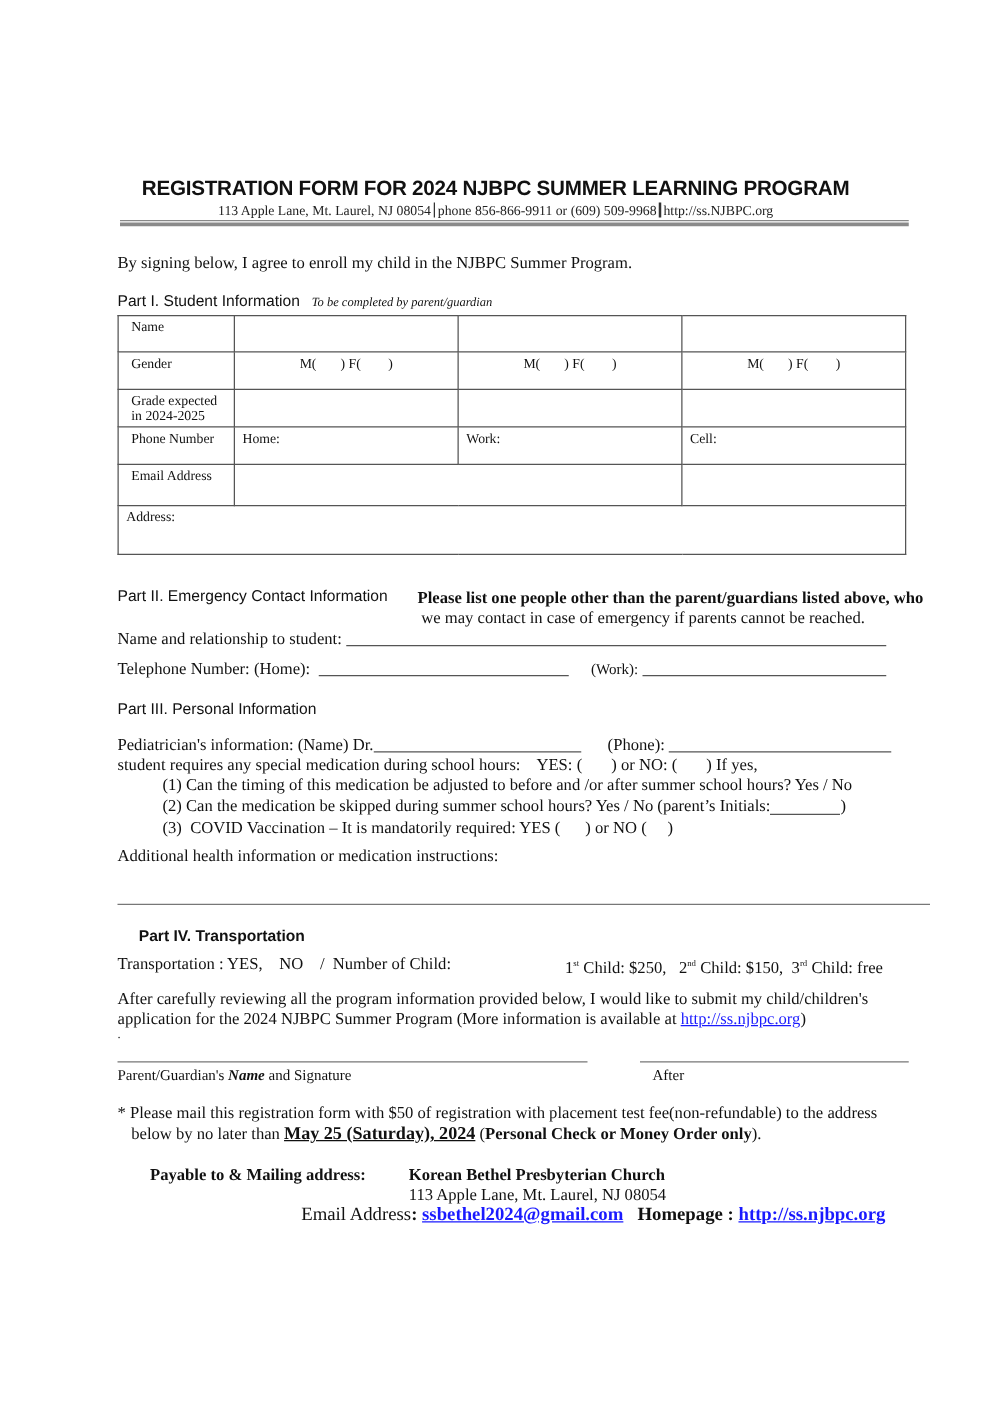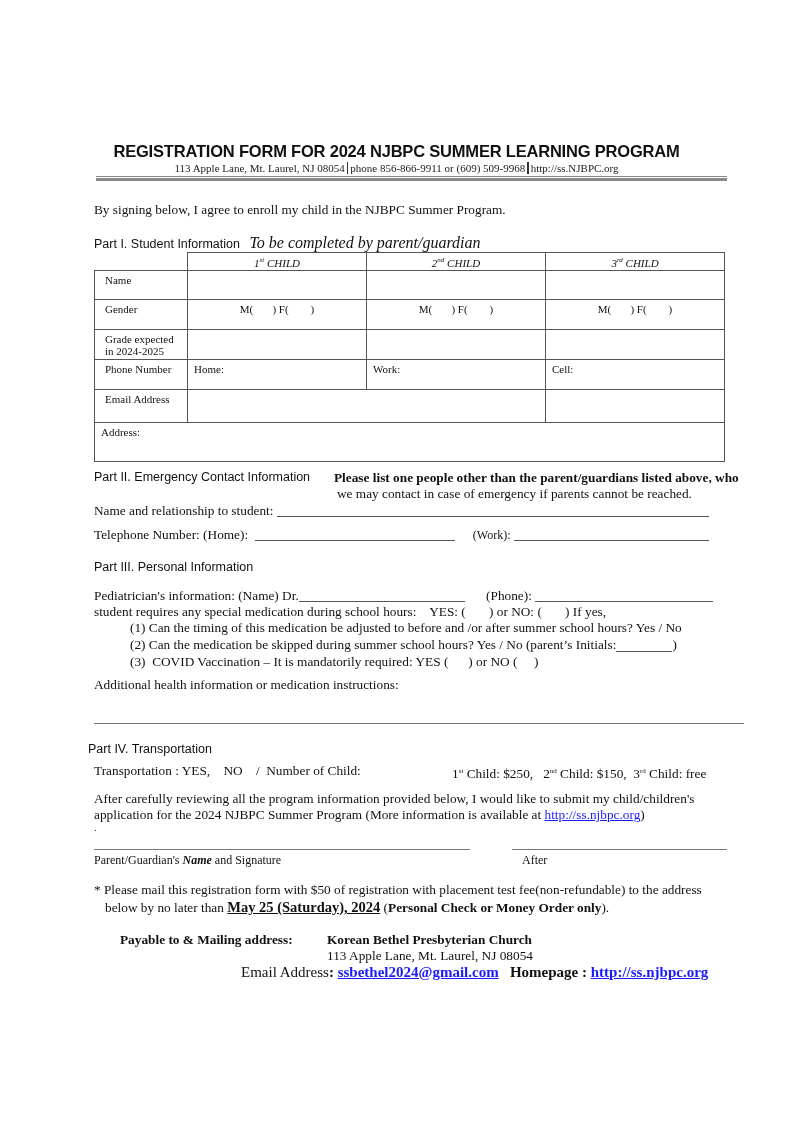--- a/index.html
+++ b/index.html
@@ -32,37 +32,31 @@
 <div class="abs subtitle">
   <span>113 Apple Lane, Mt. Laurel, NJ 08054</span><span class="bar"></span><span>phone 856-866-9911 or (609) 509-9968</span><span class="bar"></span><span>http://ss.NJBPC.org</span>
 </div>
 <div class="abs rule1"></div>
 <div class="abs rule2"></div>
 
 <div class="abs p" style="left:94px; top:202px;">By signing below, I agree to enroll my child in the NJBPC Summer Program.</div>
 
 <div class="abs part" style="left:94px; top:234px;">
   <span>Part I. Student Information</span>
-  <span class="serif ital" style="font-size:16px; margin-left:6px;">To be completed by parent/guardian</span>
+  <span class="serif ital" style="font-size:10px; margin-left:6px;">To be completed by parent/guardian</span>
 </div>
 
 <table class="reg">
   <colgroup>
     <col style="width:93px">
       <col style="width:179px">
       <col style="width:179px">
       <col style="width:179px">
   </colgroup>
   <tbody>
-      <tr class="hdr">
-    <td style="border-top:none;border-left:none;border-bottom-color:#555;"></td>
-    <td><span>1</span><sup>st</sup> <span>CHILD</span></td>
-    <td><span>2</span><sup>nd</sup> <span>CHILD</span></td>
-    <td><span>3</span><sup>rd</sup> <span>CHILD</span></td>
-  </tr>
   <tr style="height:29px">
     <td class="lbl">Name</td>
     <td></td>
     <td></td>
     <td></td>
   </tr>
   <tr style="height:30px">
     <td class="lbl">Gender</td>
     <td class="cellc"><span>M(</span>&nbsp;&nbsp;&nbsp;&nbsp;&nbsp;&nbsp;&nbsp;<span>)   F(</span>&nbsp;&nbsp;&nbsp;&nbsp;&nbsp;&nbsp;&nbsp;&nbsp;<span>)</span></td>
     <td class="cellc"><span>M(</span>&nbsp;&nbsp;&nbsp;&nbsp;&nbsp;&nbsp;&nbsp;<span>)   F(</span>&nbsp;&nbsp;&nbsp;&nbsp;&nbsp;&nbsp;&nbsp;&nbsp;<span>)</span></td>
@@ -116,21 +110,21 @@
 </div>
 <div class="abs p" style="left:94px; top:604px; white-space:pre;text-align:right;">student requires any special medication during school hours:    YES: (       ) or NO: (       ) If yes,</div>
 <div class="abs p" style="left:130px; top:620px;">(1)  Can the timing of this medication be adjusted to before and /or after summer school hours? Yes / No</div>
 <div class="abs p" style="left:130px; top:637px;">
   <span>(2)  Can the medication be skipped during summer school hours? Yes / No (parent’s Initials:</span><span class="uline" style="width:56px; vertical-align:-3px;"></span><span>)</span>
 </div>
 <div class="abs p" style="left:130px; top:654px; white-space:pre;">(3)  COVID Vaccination – It is mandatorily required: YES (      ) or NO (     )</div>
 <div class="abs p" style="left:94px; top:677px;">Additional health information or medication instructions:</div>
 <div class="abs" style="left:94px; top:723px; width:650px; height:1px; background:#777;"></div>
 
-<div class="abs part" style="left:88px; top:742px;">Part IV. Transportation</div>
+<div class="abs part" style="left:111px; top:742px;font-weight:bold;">Part IV. Transportation</div>
 <div class="abs p" style="left:94px; top:763px; white-space:pre;">Transportation : YES,    NO    /  Number of Child:</div>
 <div class="abs p" style="left:452px; top:763px;">
   <span><span>1</span><sup>st</sup><span> Child: $250,</span></span>&nbsp;&nbsp;
   <span><span>2</span><sup>nd</sup><span> Child: $150,</span></span>&nbsp;
   <span><span>3</span><sup>rd</sup><span> Child: free</span></span>
 </div>
 
 <div class="abs p" style="left:94px; top:791px;">After carefully reviewing all the program information provided below, I would like to submit my child/children's</div>
 <div class="abs p" style="left:94px; top:807px;">
   <span>application for the 2024 NJBPC Summer Program (More information is available at </span><a class="link">http://ss.njbpc.org</a><span>)</span>

